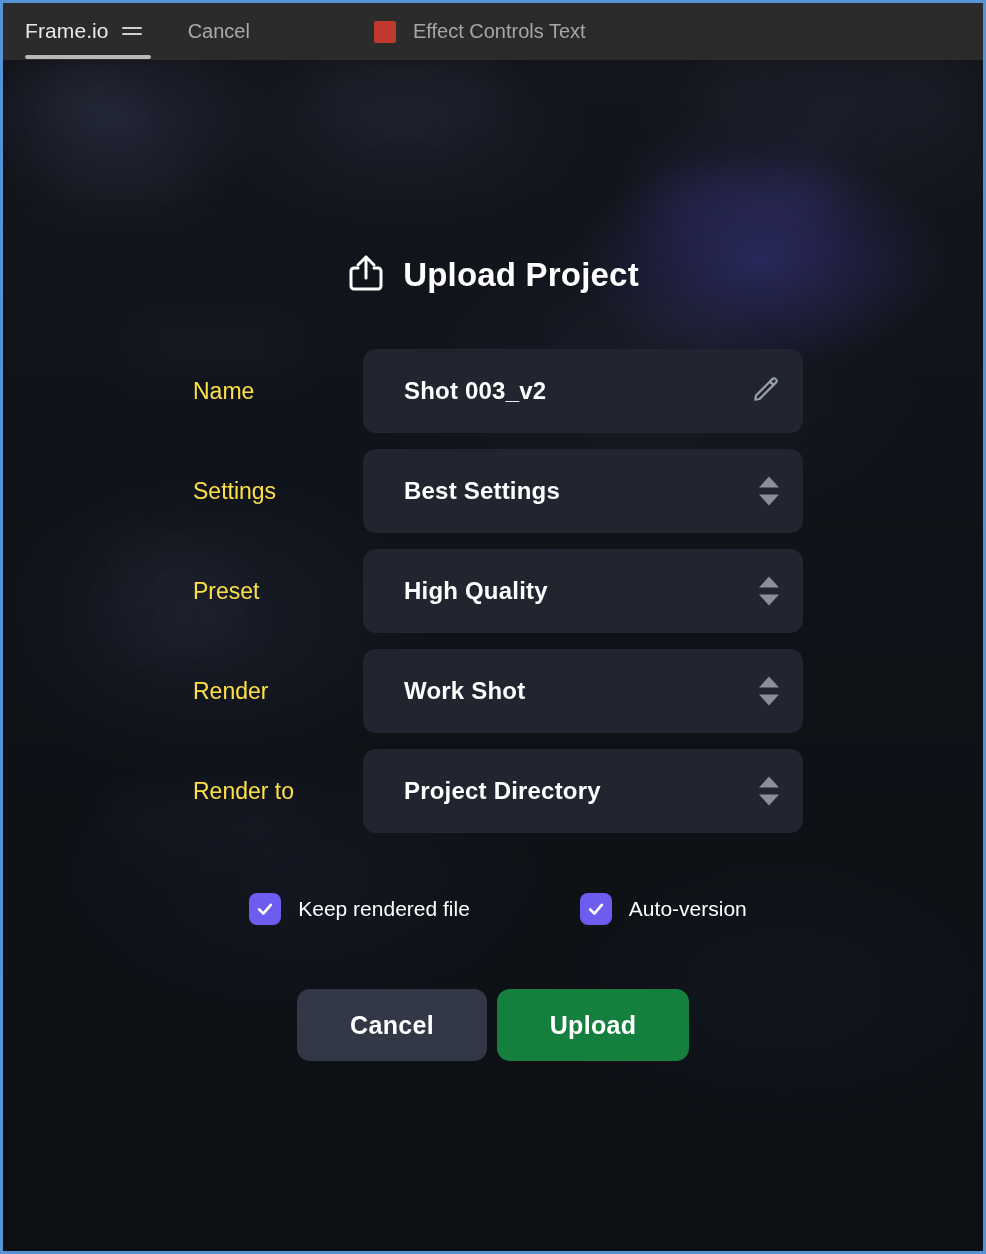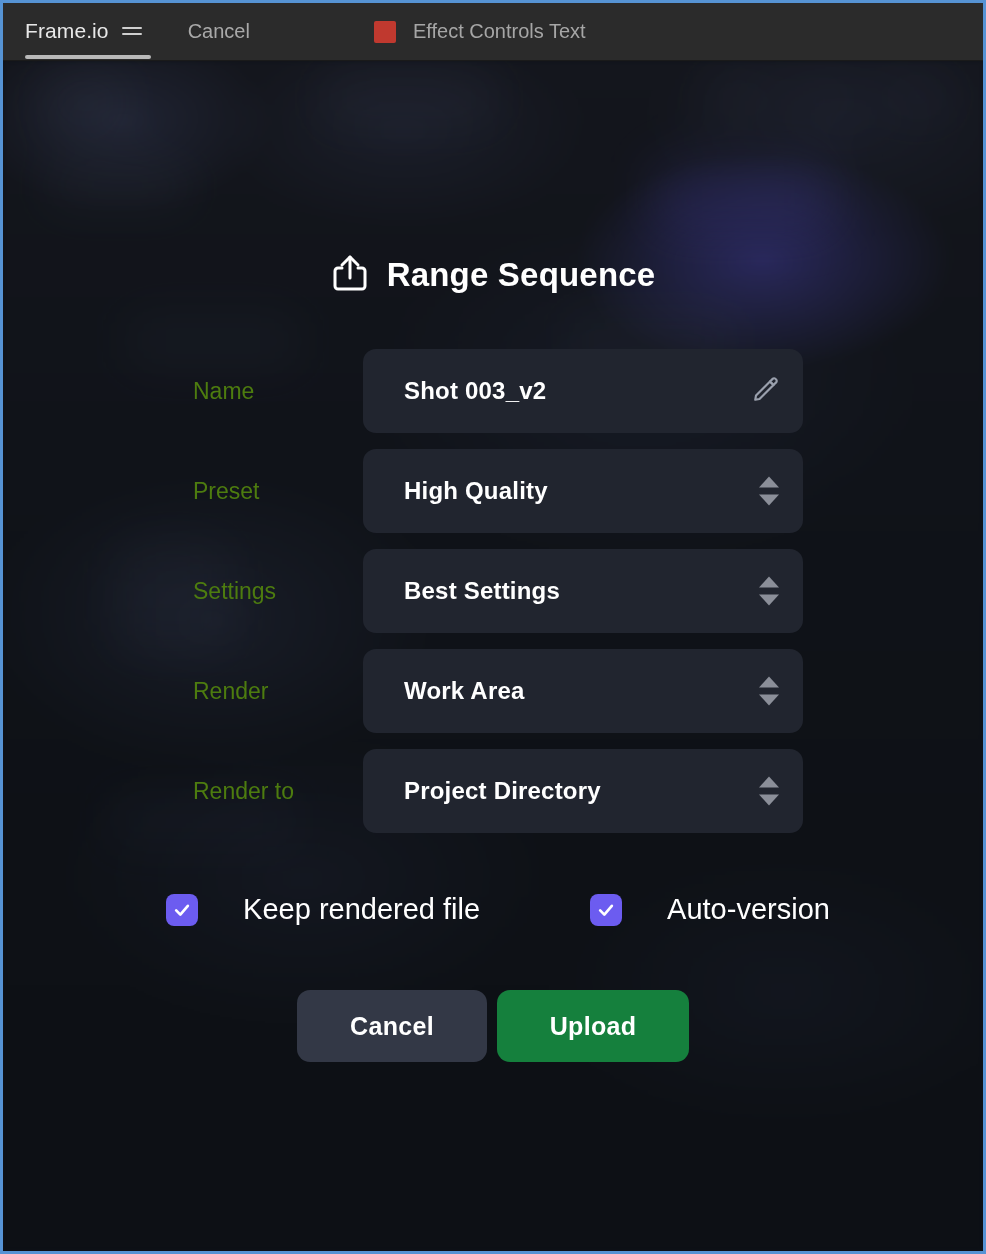--- a/index.html
+++ b/index.html
@@ -164,21 +164,21 @@
 
   .row {
     position: relative;
     display: flex;
     align-items: center;
     height: 84px;
   }
   .row-label {
     width: 180px;
     flex: none;
-    color: #4d7c0f;
+    color: #fde047;
     font-size: 23px;
     padding-left: 10px;
   }
   .field {
     position: relative;
     flex: 1;
     height: 84px;
     background: #21252f;
     border-radius: 13px;
     display: flex;
@@ -240,23 +240,22 @@
     height: 32px;
     border-radius: 8px;
     background: #6c5cf0;
     display: flex;
     align-items: center;
     justify-content: center;
     flex: none;
   }
   .check-label {
     color: #ffffff;
-    font-size: 29px;
+    font-size: 21px;
     white-space: nowrap;
-    margin-left: 28px;
   }
 
   
   .buttonrow {
     display: flex;
     gap: 10px;
     margin-top: 64px;
   }
   .btn {
     border: none;
@@ -319,64 +318,64 @@
   <div class="modal">
 
     <div class="modal-title-row">
       <span class="upload-icon">
         <svg width="38" height="40" viewBox="0 0 38 40" fill="none" xmlns="http://www.w3.org/2000/svg">
           <path d="M11 15 H7 a3 3 0 0 0 -3 3 V33 a3 3 0 0 0 3 3 H31 a3 3 0 0 0 3 -3 V18 a3 3 0 0 0 -3 -3 H27" stroke="#ffffff" stroke-width="3" stroke-linecap="round" stroke-linejoin="round"></path>
           <path d="M19 4 V25" stroke="#ffffff" stroke-width="3" stroke-linecap="round"></path>
           <path d="M11 12 L19 4 L27 12" stroke="#ffffff" stroke-width="3" stroke-linecap="round" stroke-linejoin="round"></path>
         </svg>
       </span>
-      <span class="modal-title">Range Sequence</span>
+      <span class="modal-title">Upload Project</span>
     </div>
 
     <div class="form">
 
       <div class="row">
         <span class="row-label">Name</span>
         <div class="field">
           <span class="field-value">Shot 003_v2</span>
           <span class="pencil-icon">
             <svg width="30" height="30" viewBox="0 0 24 24" fill="none" xmlns="http://www.w3.org/2000/svg">
               <path d="M4 17.2 L15.2 6 L18 8.8 L6.8 20 L3.4 20.6 Z" stroke="#9aa0ad" stroke-width="1.7" stroke-linejoin="round"></path>
               <path d="M15.2 6 L17.3 3.9 a1.6 1.6 0 0 1 2.3 0 l0.5 0.5 a1.6 1.6 0 0 1 0 2.3 L18 8.8 Z" stroke="#9aa0ad" stroke-width="1.7" stroke-linejoin="round"></path>
             </svg>
           </span>
         </div>
       </div>
 
       <div class="row">
+        <span class="row-label">Settings</span>
+        <div class="field">
+          <span class="field-value">Best Settings</span>
+          <span class="stepper">
+            <span class="tri up"></span>
+            <span class="tri down"></span>
+          </span>
+        </div>
+      </div>
+
+      <div class="row">
         <span class="row-label">Preset</span>
         <div class="field">
           <span class="field-value">High Quality</span>
           <span class="stepper">
             <span class="tri up"></span>
             <span class="tri down"></span>
           </span>
         </div>
       </div>
 
       <div class="row">
-        <span class="row-label">Settings</span>
-        <div class="field">
-          <span class="field-value">Best Settings</span>
-          <span class="stepper">
-            <span class="tri up"></span>
-            <span class="tri down"></span>
-          </span>
-        </div>
-      </div>
-
-      <div class="row">
         <span class="row-label">Render</span>
         <div class="field">
-          <span class="field-value">Work Area</span>
+          <span class="field-value">Work Shot</span>
           <span class="stepper">
             <span class="tri up"></span>
             <span class="tri down"></span>
           </span>
         </div>
       </div>
 
       <div class="row">
         <span class="row-label">Render to</span>
         <div class="field">

